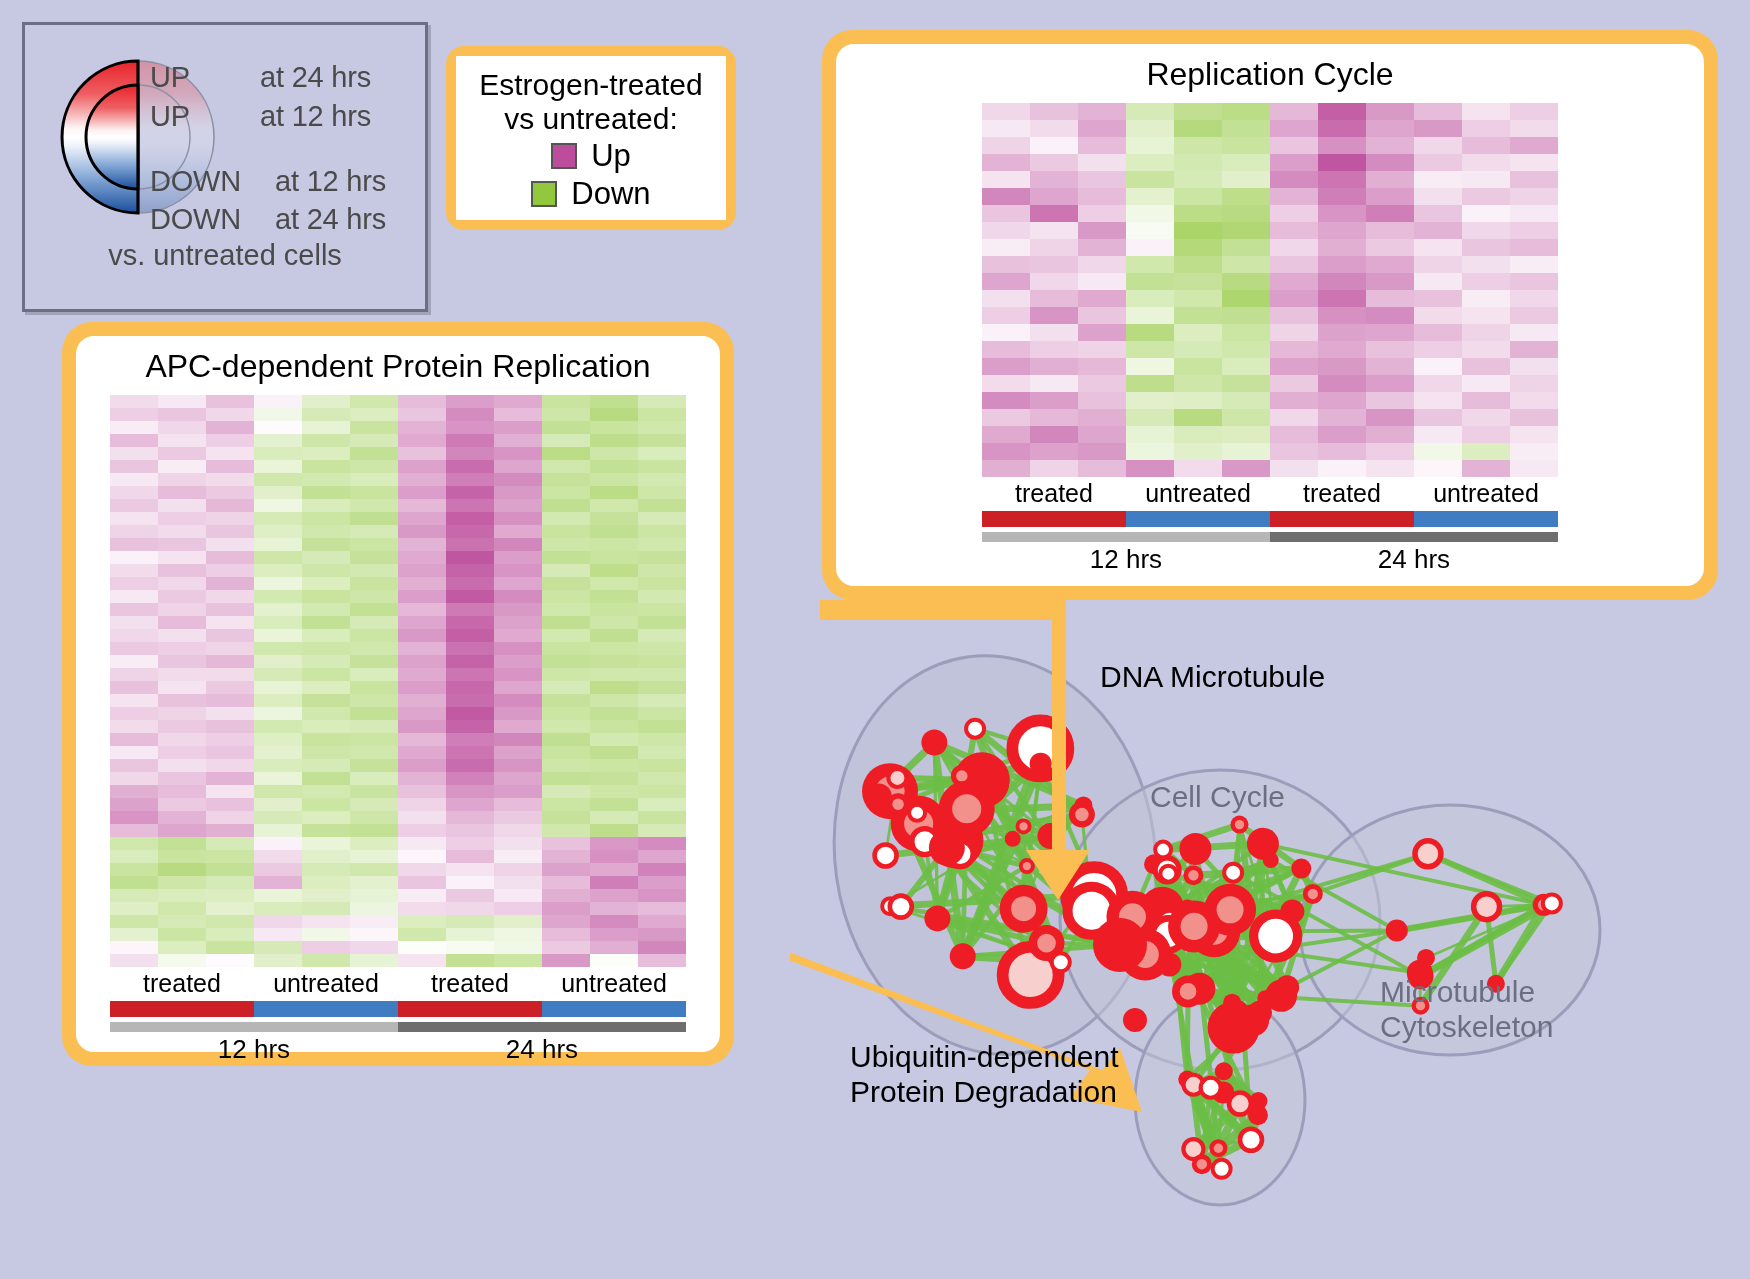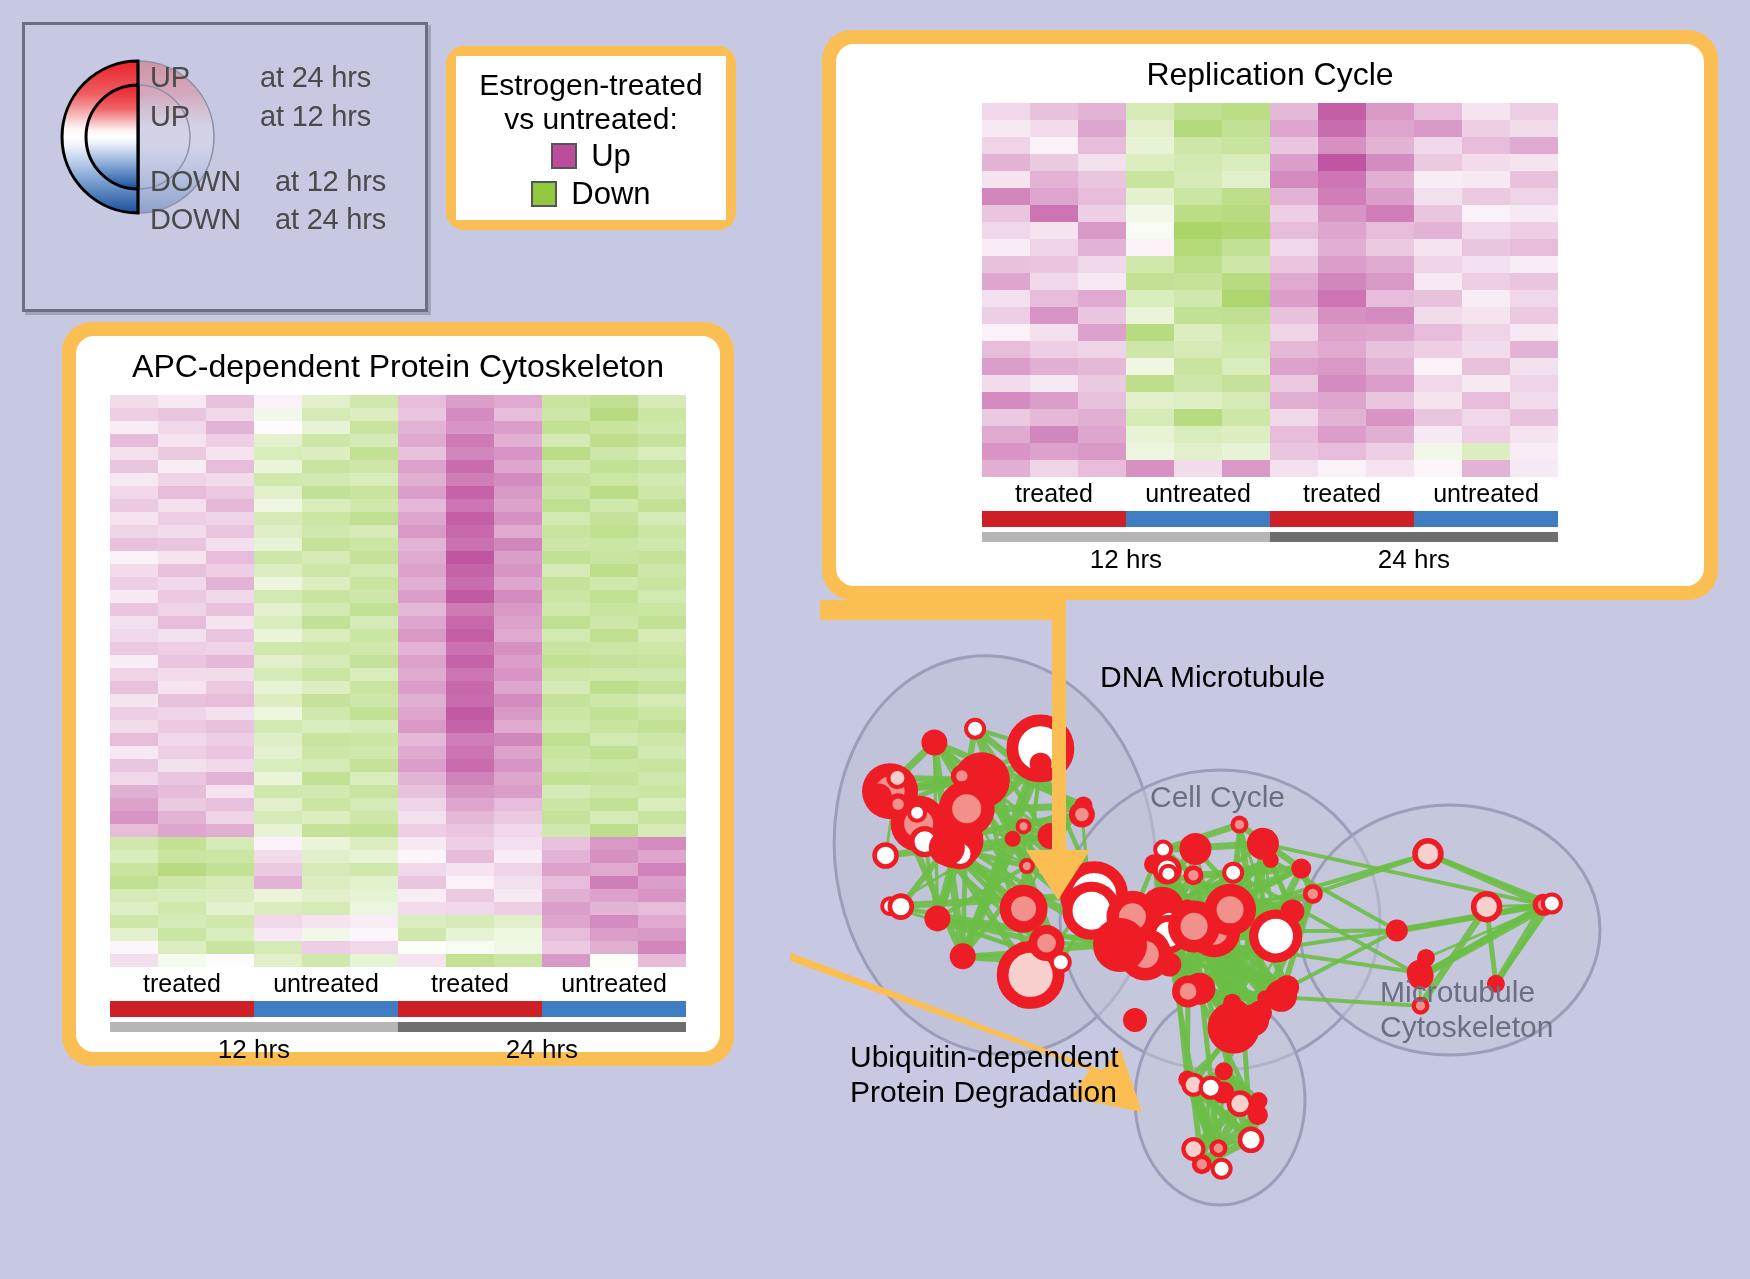--- a/index.html
+++ b/index.html
@@ -121,20 +121,21 @@
   <div class="key-row" style="left:125px; top:140px;">
     <span class="key-term" style="width:125px;">DOWN</span>
     <span class="key-time">at 12 hrs</span>
   </div>
   <div class="key-row" style="left:125px; top:178px;">
     <span class="key-term" style="width:125px;">DOWN</span>
     <span class="key-time">at 24 hrs</span>
   </div>
 
   <div id="key-caption">
+    <div>vs. untreated cells</div>
   </div>
 </div>
 
 <div id="ud-card">
   <div id="ud-card-inner">
     <div class="ud-title">Estrogen-treated</div>
     <div class="ud-title">vs untreated:</div>
     <div class="ud-entry">
       <span class="ud-swatch" id="sw-up" style="background: rgb(189, 77, 156);"></span>
       <span class="ud-label">Up</span>
@@ -435,21 +436,21 @@
       <div class="time-labels">
         <span>12 hrs</span>
         <span>24 hrs</span>
       </div>
     </div>
   </div>
 </div>
 
 <div class="panel" id="panel-apc">
   <div class="panel-inner">
-    <div class="panel-title">APC-dependent Protein Cytoskeleton</div>
+    <div class="panel-title">APC-dependent Protein Replication</div>
     <div class="hm-grid" id="hm-apc" style="grid-template-columns: repeat(12, 48px); grid-auto-rows: 13px;">
         <div class="hm-cell" style="background: rgb(242, 219, 235);"></div>
         <div class="hm-cell" style="background: rgb(247, 233, 243);"></div>
         <div class="hm-cell" style="background: rgb(232, 193, 220);"></div>
         <div class="hm-cell" style="background: rgb(250, 242, 248);"></div>
         <div class="hm-cell" style="background: rgb(225, 240, 202);"></div>
         <div class="hm-cell" style="background: rgb(209, 232, 173);"></div>
         <div class="hm-cell" style="background: rgb(230, 188, 218);"></div>
         <div class="hm-cell" style="background: rgb(219, 157, 201);"></div>
         <div class="hm-cell" style="background: rgb(224, 170, 208);"></div>

